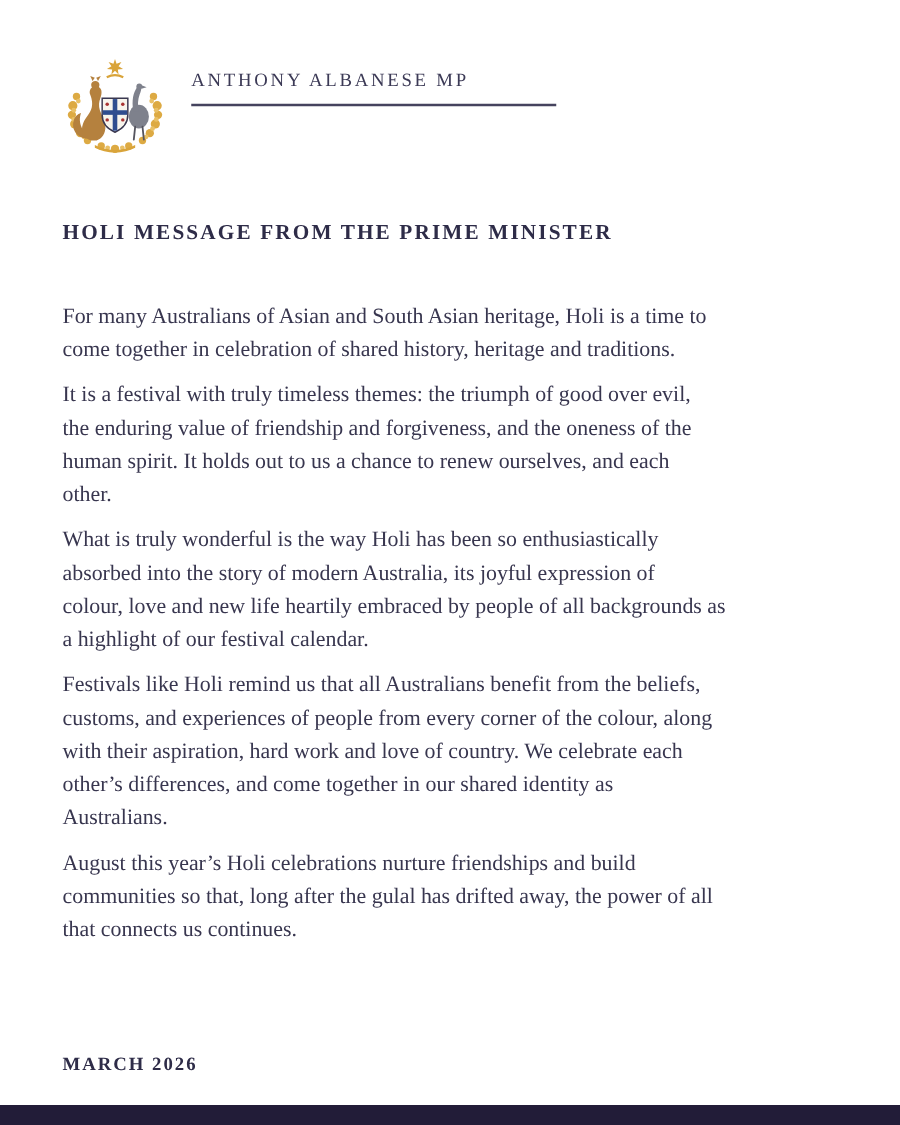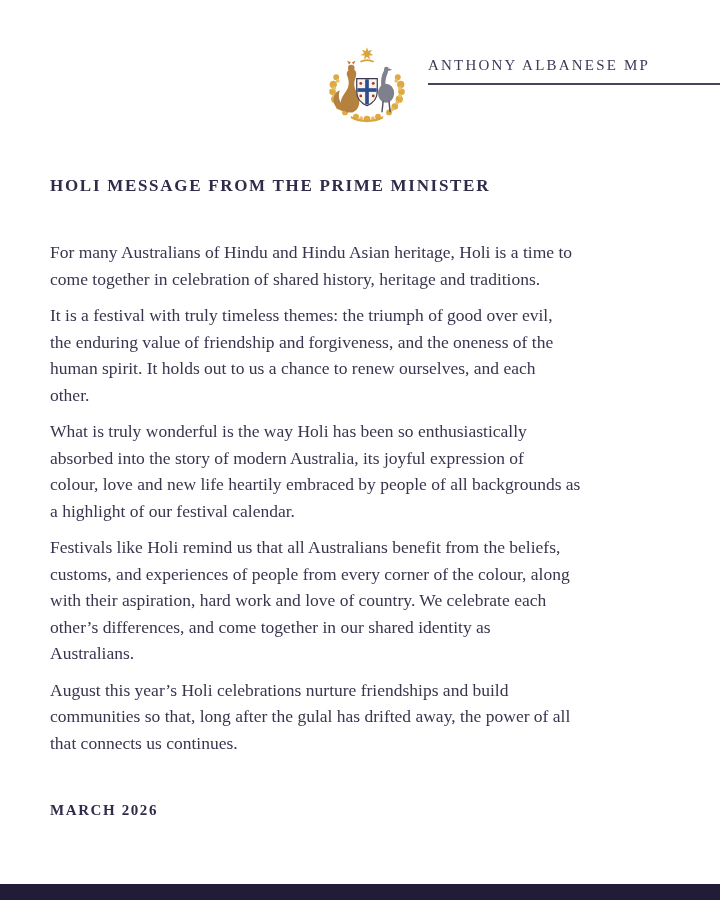--- a/index.html
+++ b/index.html
@@ -9,22 +9,21 @@
     height: 900px;
     margin: 0 auto;
     background: #ffffff;
     font-family: "Liberation Serif", "DejaVu Serif", serif;
     overflow: hidden;
   }
   
   .header {
     display: flex;
     align-items: flex-start;
-    padding: 42px 0 0 48px;
-    justify-content: flex-end;
+    padding: 42px 12px 0 48px;
   }
   .logo-wrap { width: 88px; height: 88px; flex: 0 0 auto; }
   .logo-wrap svg { width: 88px; height: 88px; display: block; }
   .header-text { margin-left: 17px; padding-top: 15px; }
   .pm-name {
     font-size: 15px;
     letter-spacing: 2.2px;
     color: #3c3a56;
     white-space: nowrap;
   }
@@ -57,21 +56,21 @@
     color: #38364f;
     margin: 0 0 10px 0;
     white-space: pre-line;
     max-width: 642px;
   }
   .doc-date {
     font-size: 15px;
     font-weight: bold;
     letter-spacing: 1.6px;
     color: #2e2c48;
-    margin-top: 46px;
+    margin-top: 88px;
     white-space: nowrap;
   }
   
   .footer-bar {
     position: absolute;
     left: 0; right: 0; bottom: 0;
     height: 16px;
     background: #221c38;
   }
 </style>
@@ -150,21 +149,21 @@
       </svg>
     </div>
     <div class="header-text">
       <div class="pm-name">ANTHONY ALBANESE MP</div>
       <div class="header-divider"></div>
     </div>
   </div>
 
   <div class="doc-main">
     <h1 class="doc-heading">HOLI MESSAGE FROM THE PRIME MINISTER</h1>
-    <p class="doc-para">For many Australians of Hindu and Hindu Asian heritage, Holi is a time to
+    <p class="doc-para">For many Australians of Asian and South Asian heritage, Holi is a time to
 come together in celebration of shared history, heritage and traditions.</p>
     <p class="doc-para">It is a festival with truly timeless themes: the triumph of good over evil,
 the enduring value of friendship and forgiveness, and the oneness of the
 human spirit. It holds out to us a chance to renew ourselves, and each
 other.</p>
     <p class="doc-para">What is truly wonderful is the way Holi has been so enthusiastically
 absorbed into the story of modern Australia, its joyful expression of
 colour, love and new life heartily embraced by people of all backgrounds as
 a highlight of our festival calendar.</p>
     <p class="doc-para">Festivals like Holi remind us that all Australians benefit from the beliefs,

